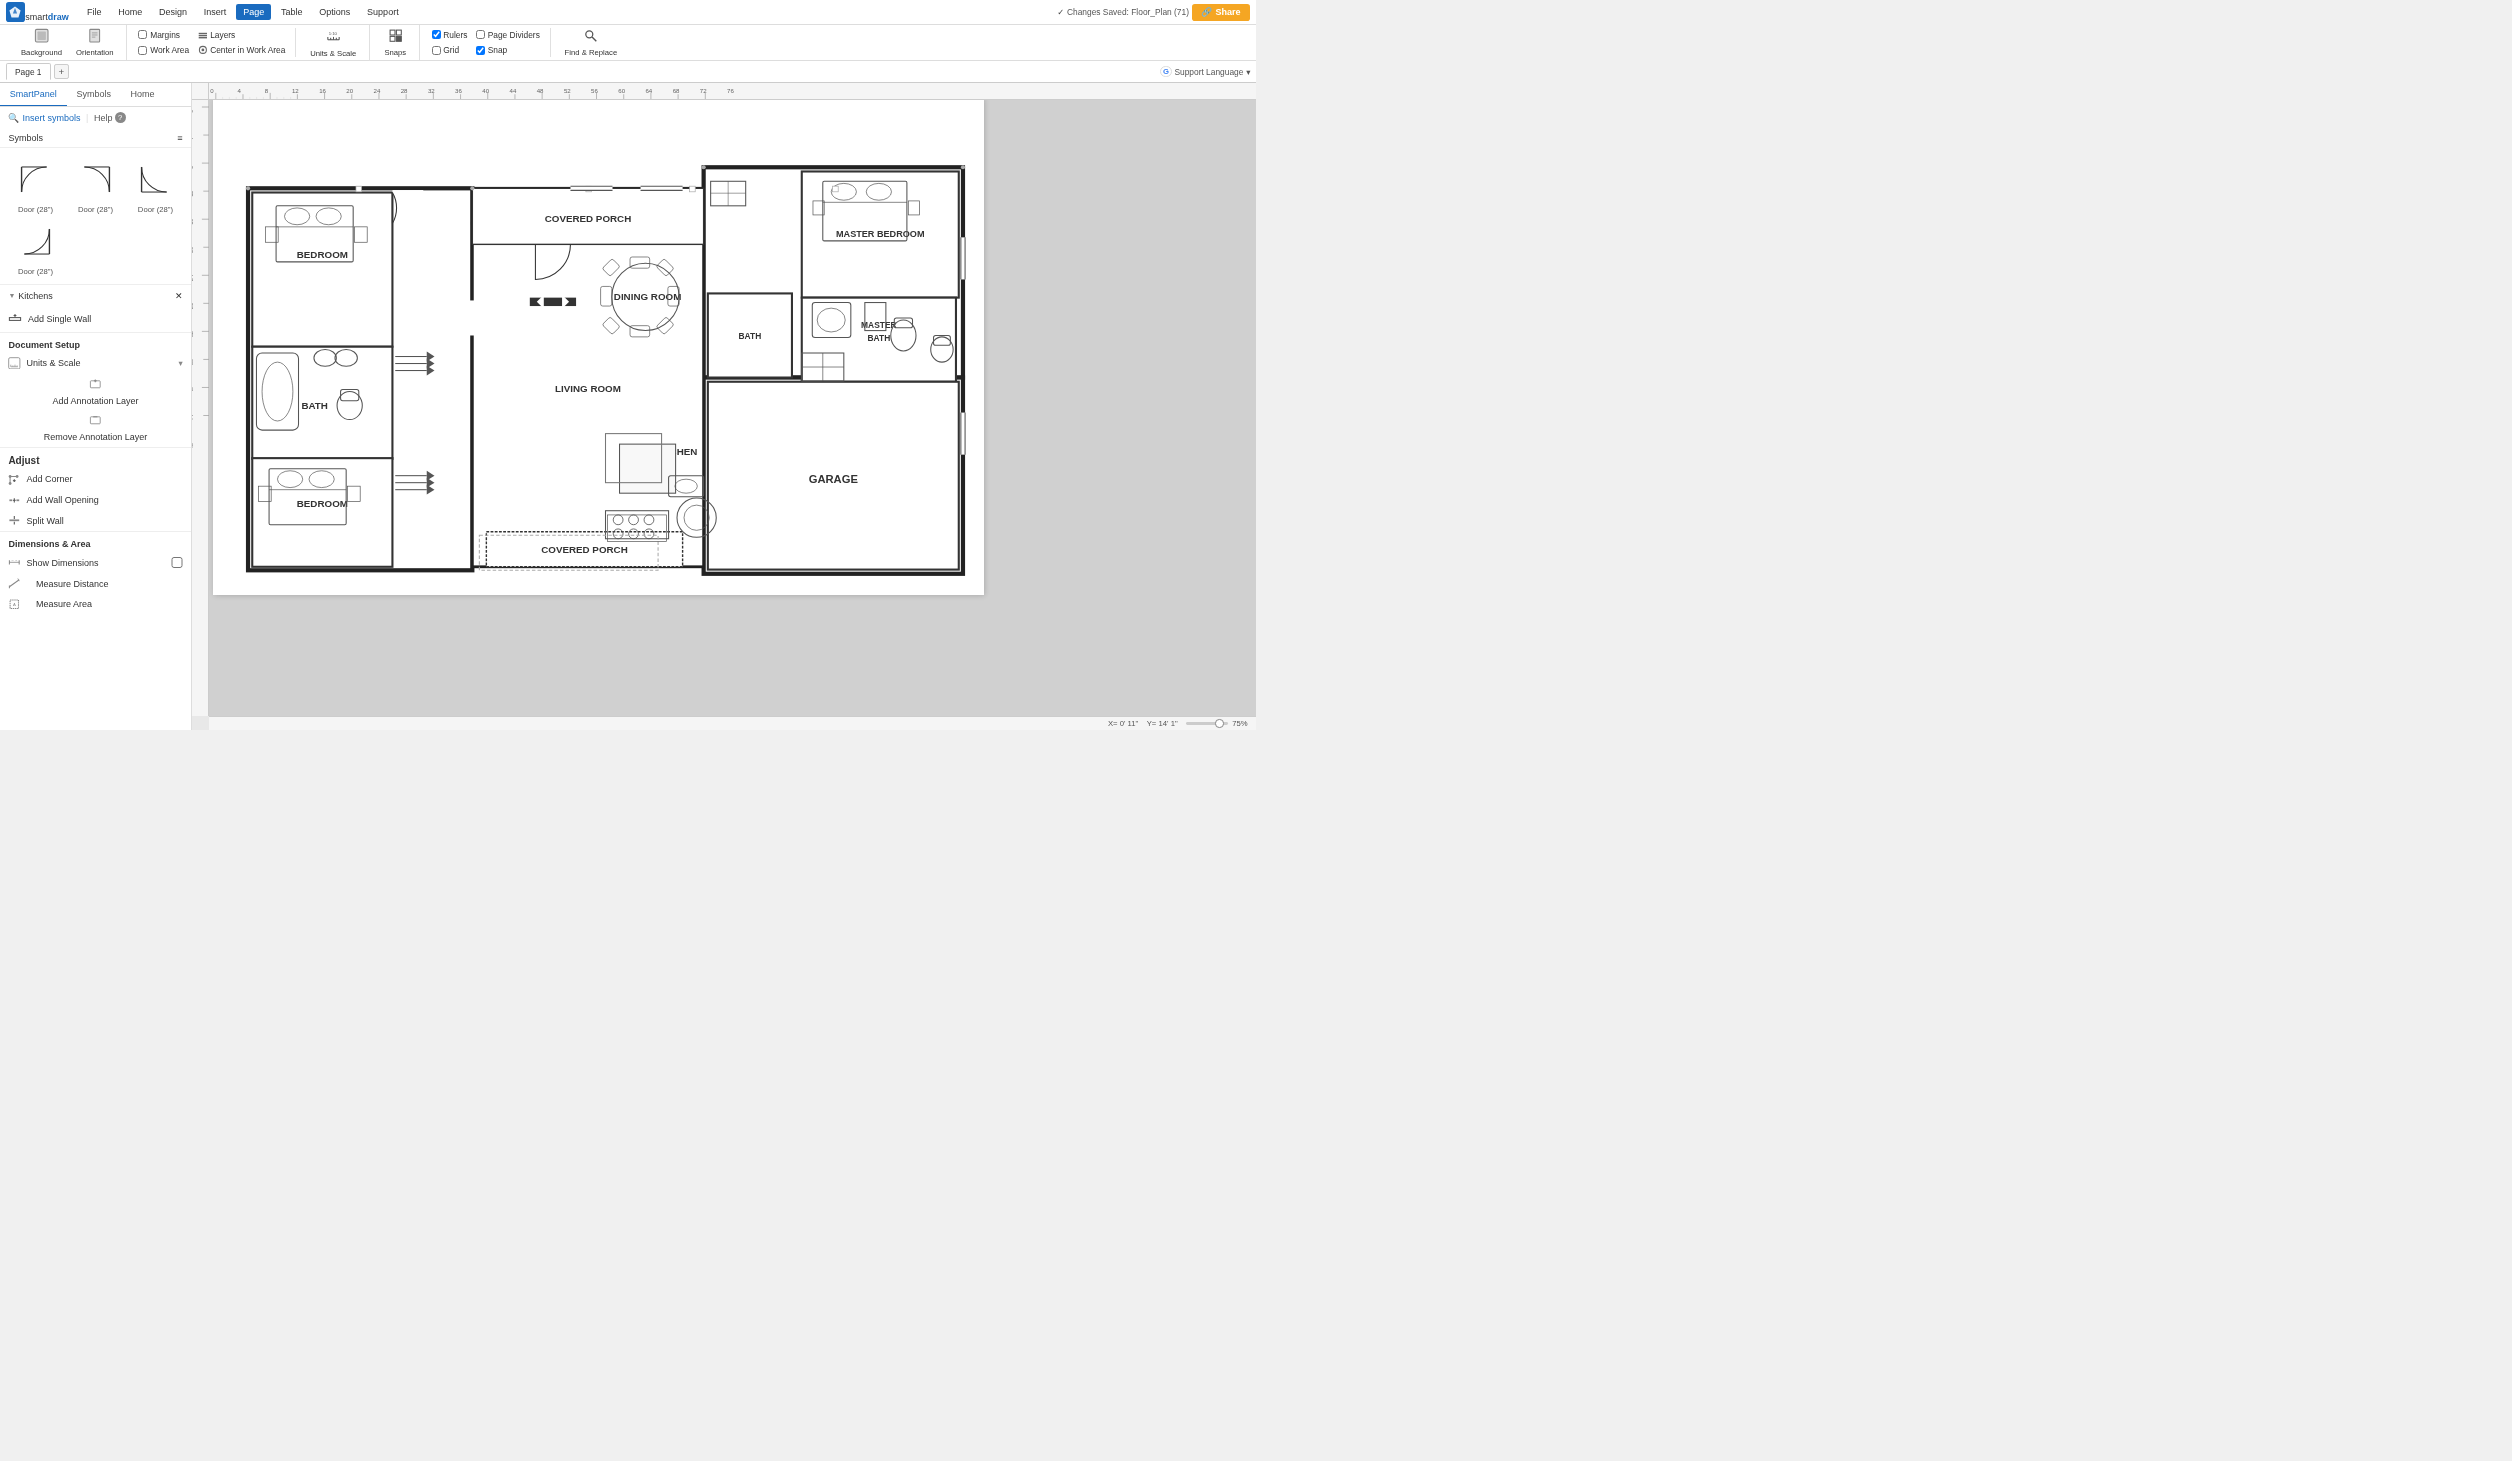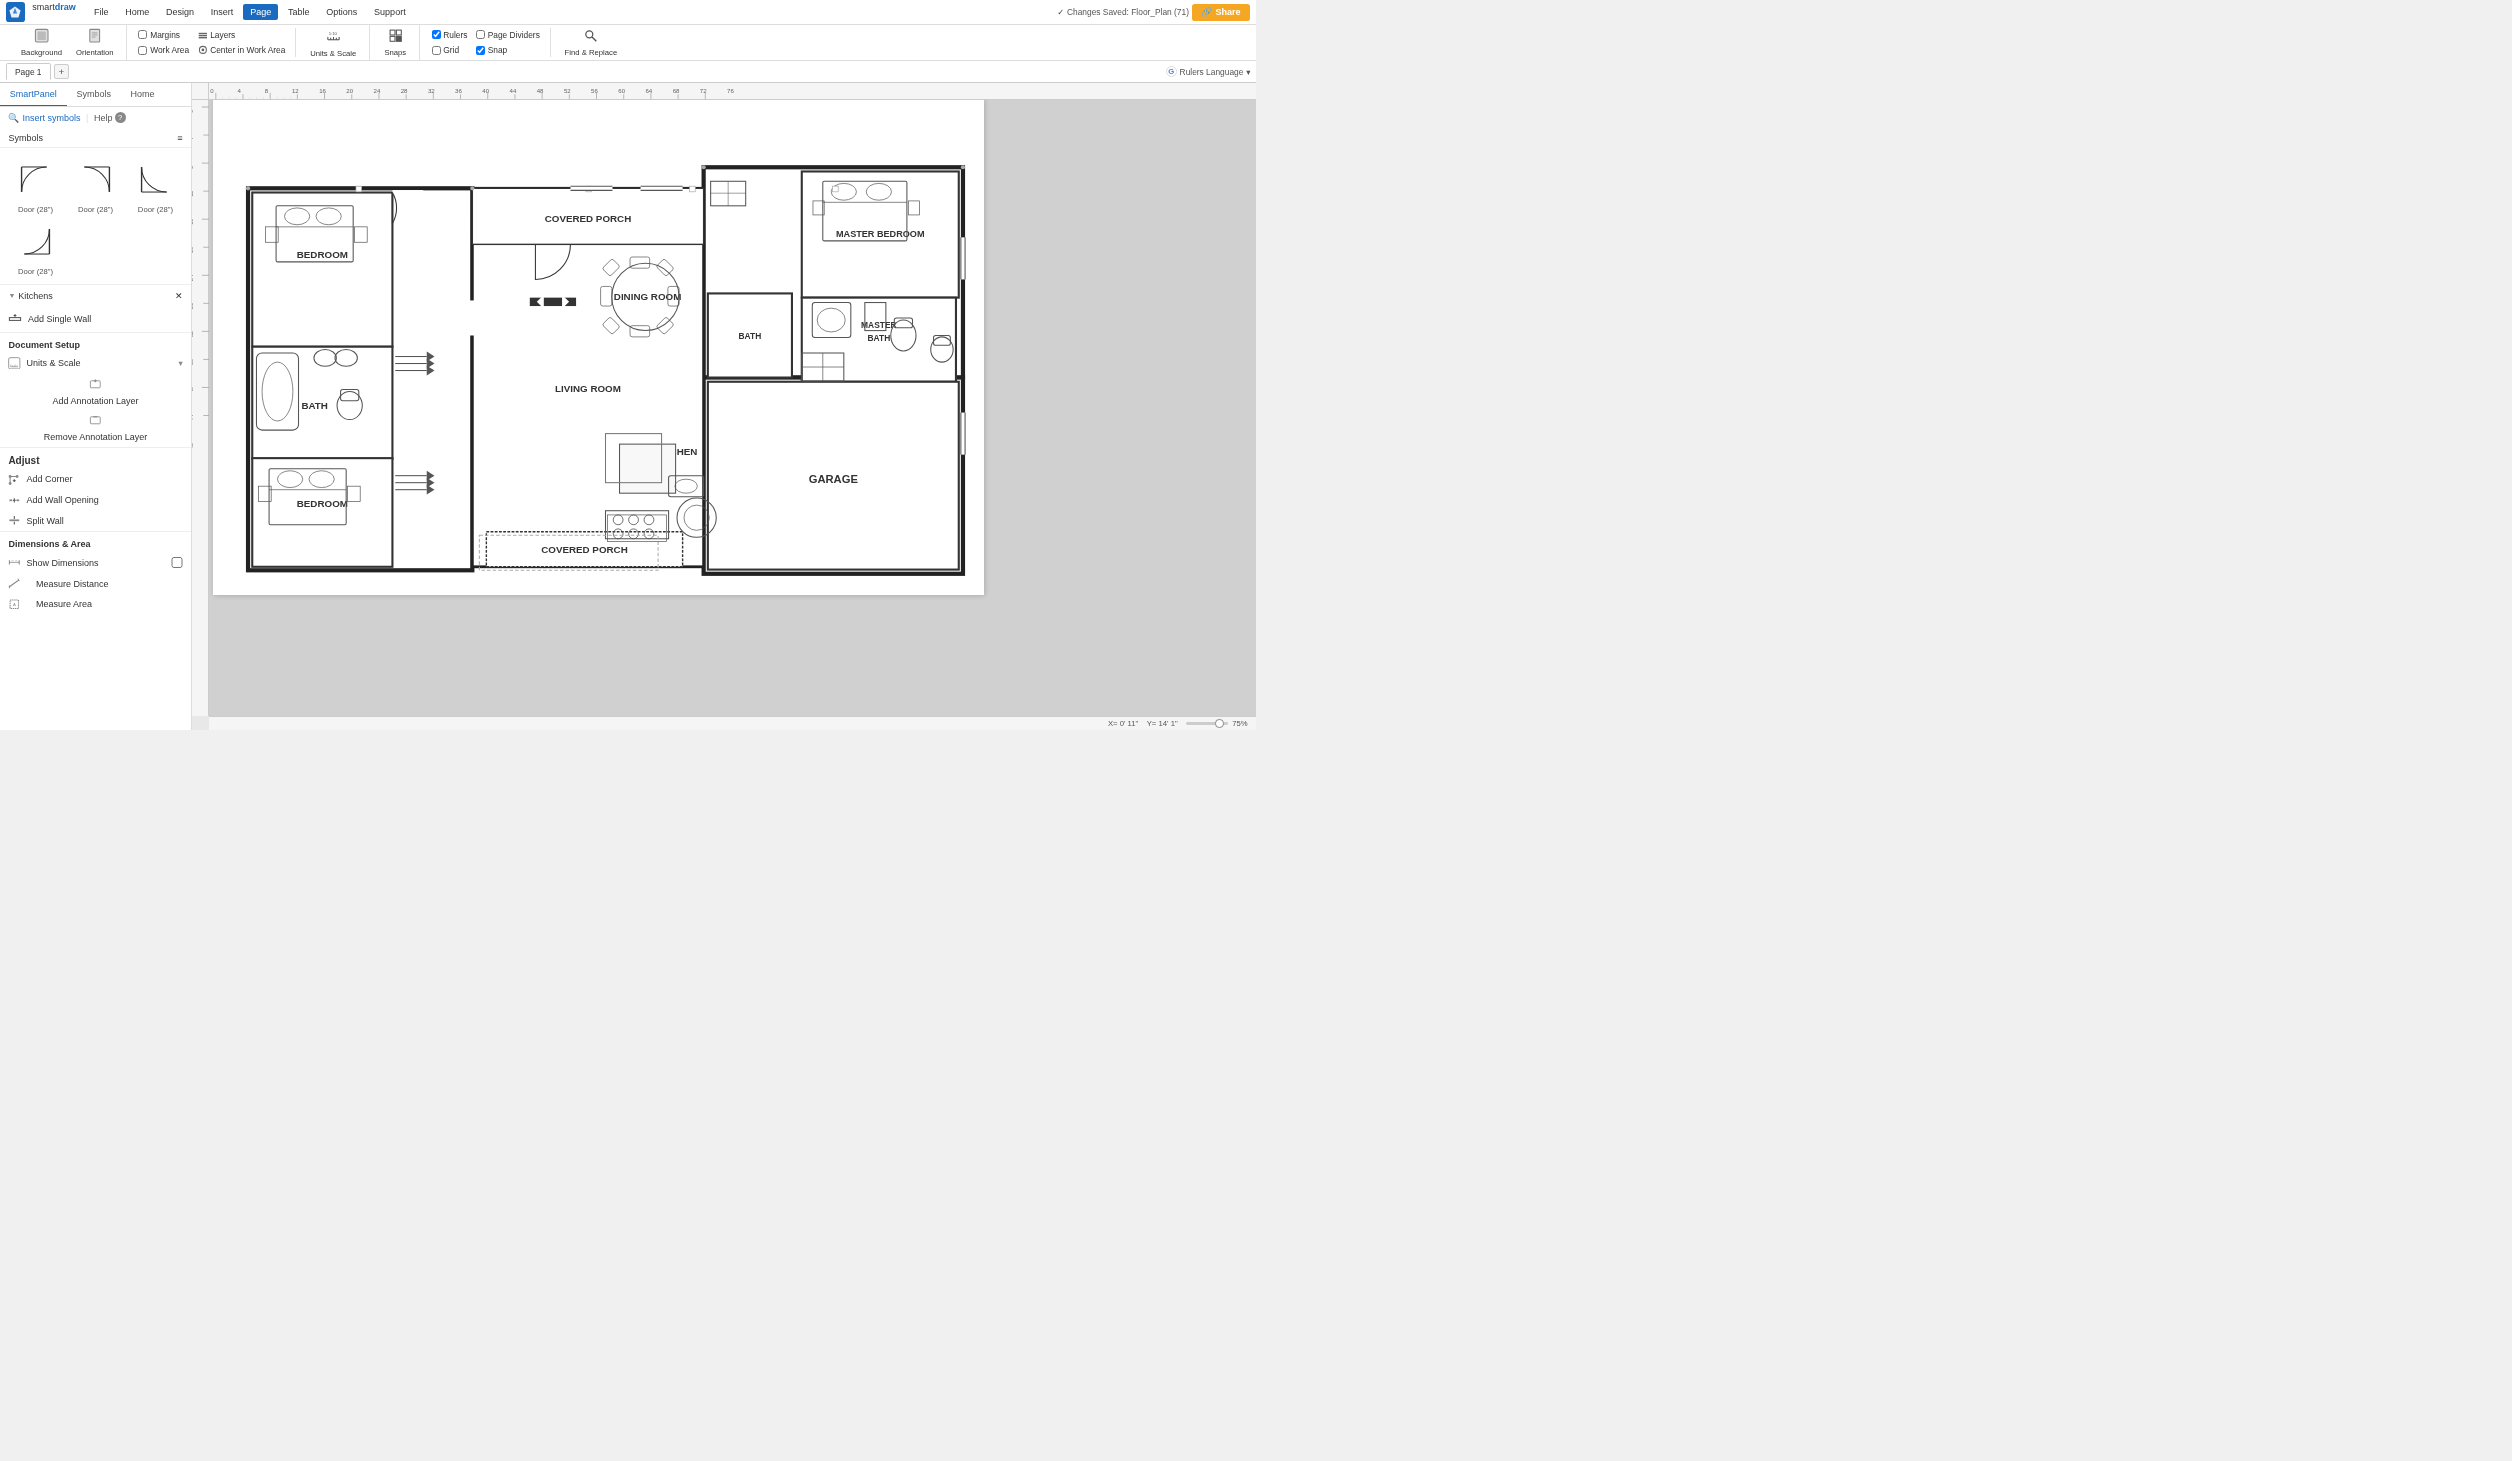--- a/index.html
+++ b/index.html
@@ -3,21 +3,21 @@
   <meta charset="utf-8">
   <style>
     * { box-sizing: border-box; margin: 0; padding: 0; }
     body { font-family: 'Segoe UI', Arial, sans-serif; font-size: 9px; background: #f0f0f0; overflow: hidden; width: 1256px; height: 730px; transform-origin: top left; }
     
     
     #top-nav {
       display: flex; align-items: center; height: 25px; background: #fff;
       border-bottom: 0.7px solid #ddd; padding: 0 5.6px; gap: 2.8px;
     }
-    .logo { display: flex; align-items: flex-start; gap: 7px; margin-right: 8.4px; }
+    .logo { display: flex; align-items: flex-end; gap: 0; margin-right: 8.4px; }
     .logo-icon { width: 19.6px; height: 19.6px; background: #1a6bbf; border-radius: 2.8px; display: flex; align-items: center; justify-content: center; }
     .logo-icon svg { width: 14px; height: 14px; }
     .nav-item { padding: 2.8px 7px; font-size: 9px; color: #333; cursor: pointer; border-radius: 2.1px; }
     .nav-item.active { background: #1a6bbf; color: #fff; }
     .nav-spacer { flex: 1; }
     .changes-saved { font-size: 8.4px; color: #555; display: flex; align-items: center; gap: 2.8px; }
     .share-btn { background: #f5a623; color: #fff; border: none; padding: 3.5px 9.8px; border-radius: 2.8px; font-size: 9px; font-weight: 600; cursor: pointer; display: flex; align-items: center; gap: 2.8px; }
 
     
     #toolbar {
@@ -254,21 +254,21 @@
     </div>
   </div>
 </div>
 
 <div id="page-tabs">
   <div class="page-tab active">Page 1</div>
   <div class="add-page-btn">+</div>
   <div class="page-tabs-spacer"></div>
   <div class="select-language">
     <div class="google-g">G</div>
-    <span>Rulers Language</span>
+    <span>Support Language</span>
     <span>▾</span>
   </div>
 </div>
 
 <div id="main">
 
   <div id="left-panel">
     <div class="panel-tabs">
       <div class="panel-tab active">SmartPanel</div>
       <div class="panel-tab">Symbols</div>

